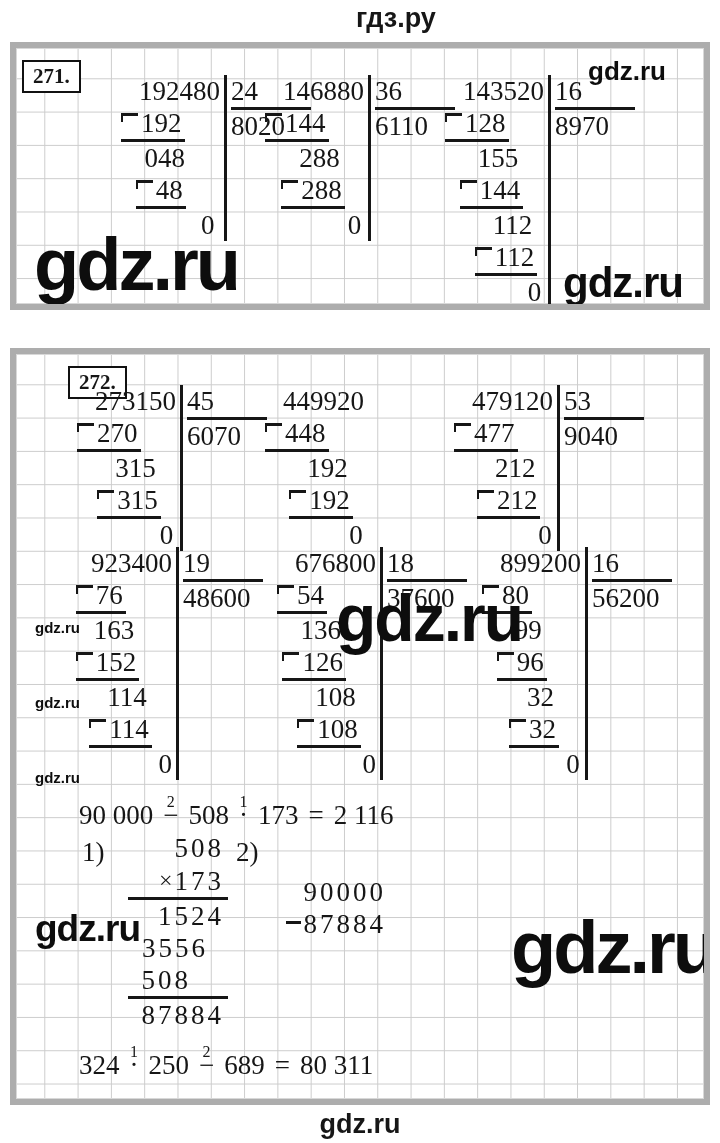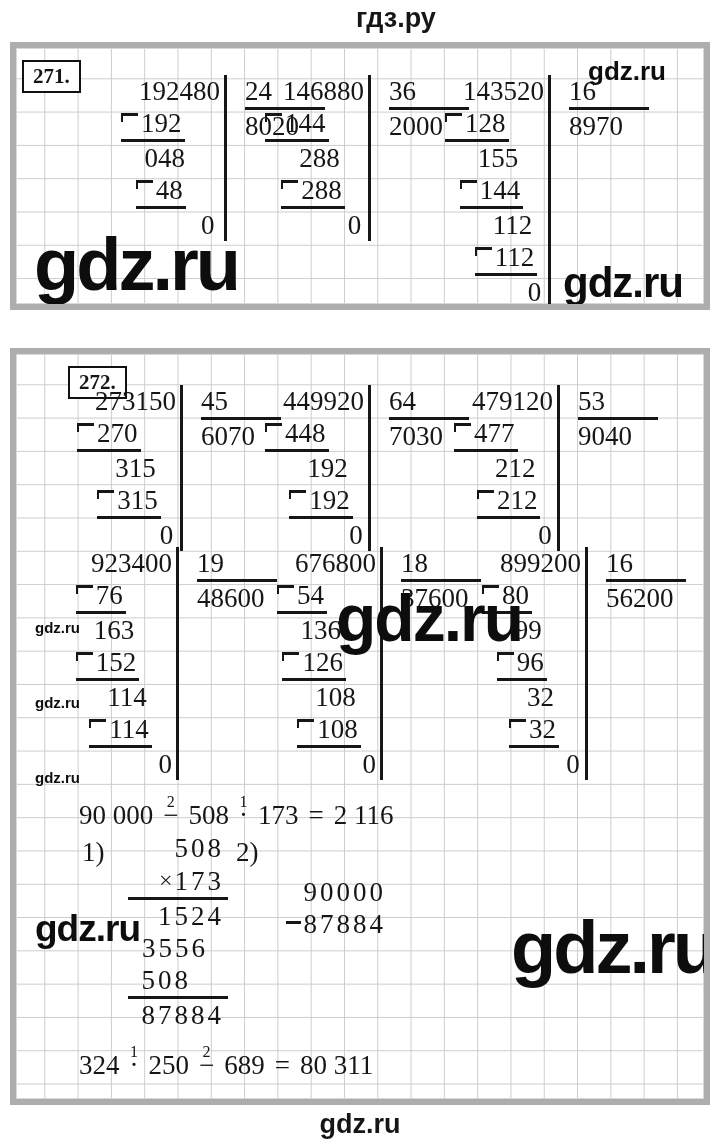--- a/index.html
+++ b/index.html
@@ -25,21 +25,21 @@
   
   .division{position:absolute;display:flex;align-items:stretch;
        font:27px/32px "Liberation Serif","DejaVu Serif",serif;white-space:nowrap;}
   .dcol-left{padding-right:4px;}
   .dividend{margin-left:18px;}
   .drow{width:fit-content;text-align:center;}
   .drow::before{content:"";display:inline-block;width:15px;height:6px;margin-right:3px;}
   .drow.minus::before{border-top:3px solid #161616;border-left:2.5px solid #161616;
        transform:translateY(-10px);}
   .drow.u{border-bottom:3px solid #161616;padding-right:3px;}
-  .dcol-right{border-left:3px solid #161616;width:80px;padding-left:18px;}
+  .dcol-right{border-left:3px solid #161616;width:80px;padding-left:4px;}
   .divisor{border-bottom:3px solid #161616;}
 
   
   .expr{position:absolute;white-space:nowrap;padding-top:18px;
        font:27px/33px "Liberation Serif","DejaVu Serif",serif;}
   .tok{position:relative;margin:0 3px;}
   .tok.op{margin:0 7px;}
   .sup{position:absolute;top:-15px;left:50%;transform:translateX(-50%);
        font-style:normal;font-size:16px;}
 
@@ -96,21 +96,21 @@
   <div class="division" style="left:249px;top:27px;">
       <div class="dcol-left">
         <div class="dividend">146880</div>
         <div class="drow minus u" style="margin-left: 0px;">144</div>
         <div class="drow" style="margin-left: 16.2px;">288</div>
         <div class="drow minus u" style="margin-left: 16.2px;">288</div>
         <div class="drow" style="margin-left: 64.8px;">0</div>
       </div>
       <div class="dcol-right">
         <div class="divisor">36</div>
-        <div class="quotient">2000</div>
+        <div class="quotient">6110</div>
       </div>
     </div>
   <div class="division" style="left:429px;top:27px;">
       <div class="dcol-left">
         <div class="dividend">143520</div>
         <div class="drow minus u" style="margin-left: 0px;">128</div>
         <div class="drow" style="margin-left: 14.85px;">155</div>
         <div class="drow minus u" style="margin-left: 14.85px;">144</div>
         <div class="drow" style="margin-left: 29.7px;">112</div>
         <div class="drow minus u" style="margin-left: 29.7px;">112</div>
@@ -143,24 +143,20 @@
         <div class="quotient">6070</div>
       </div>
     </div>
   <div class="division" style="left:249px;top:31px;">
       <div class="dcol-left">
         <div class="dividend">449920</div>
         <div class="drow minus u" style="margin-left: 0px;">448</div>
         <div class="drow" style="margin-left: 24.3px;">192</div>
         <div class="drow minus u" style="margin-left: 24.3px;">192</div>
         <div class="drow" style="margin-left: 66.15px;">0</div>
-      </div>
-      <div class="dcol-right">
-        <div class="divisor">64</div>
-        <div class="quotient">7030</div>
       </div>
     </div>
   <div class="division" style="left:438px;top:31px;">
       <div class="dcol-left">
         <div class="dividend">479120</div>
         <div class="drow minus u" style="margin-left: 0px;">477</div>
         <div class="drow" style="margin-left: 22.95px;">212</div>
         <div class="drow minus u" style="margin-left: 22.95px;">212</div>
         <div class="drow" style="margin-left: 66.15px;">0</div>
       </div>

